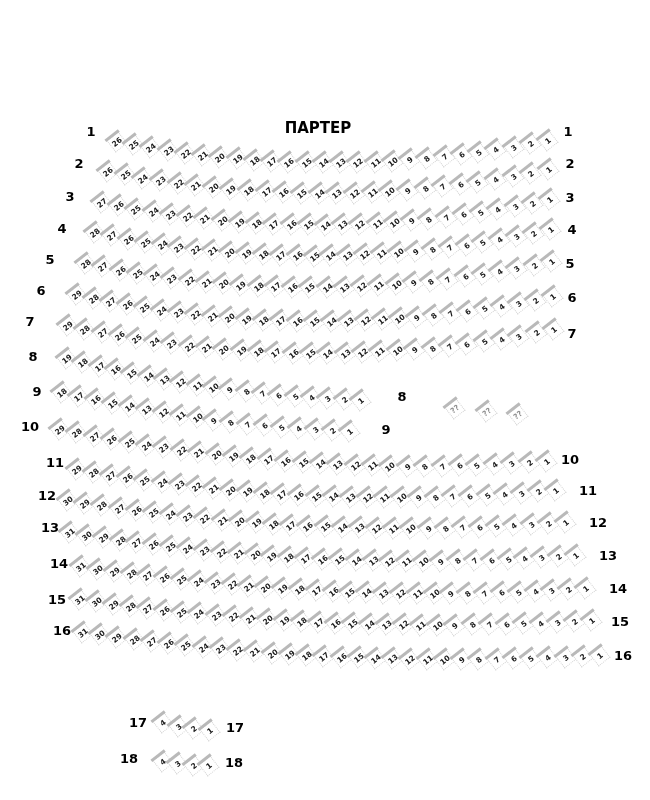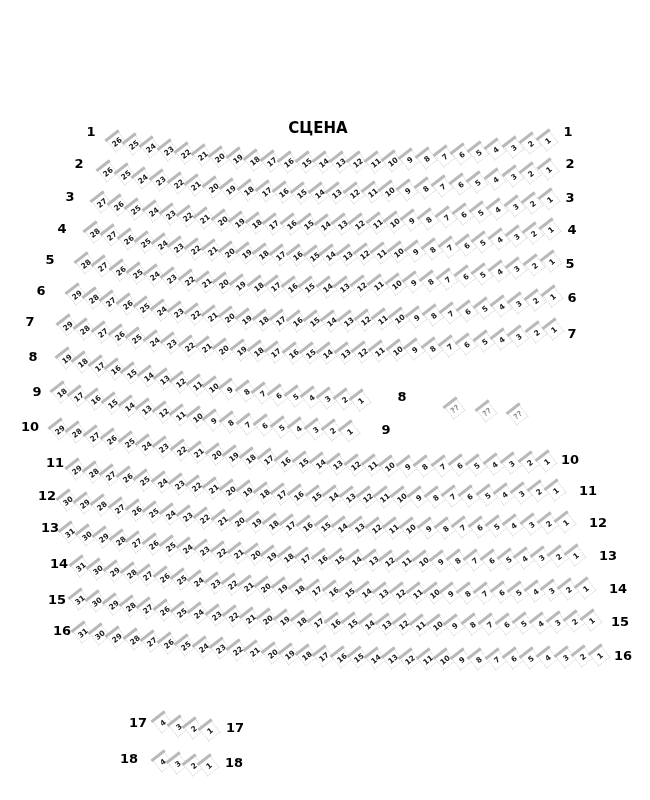--- a/index.html
+++ b/index.html
@@ -17,21 +17,21 @@
         display:flex;align-items:center;justify-content:center;
         font-size:7.5px;font-weight:bold;color:#1a1a1a;cursor:pointer;}
   .seat::before{content:"";position:absolute;left:-2px;right:-2px;top:-3px;height:3px;
         background:#b9b9b9;}
   .seat.unknown{color:#8f8f8f;}
 </style>
 </head>
 <body>
 
 <div class="canvas" style="background: rgb(255, 255, 255);">
-  <div class="section-title">СЦЕНА</div>
+  <div class="section-title">ПАРТЕР</div>
   <div id="rows">
       <span class="row-label" style="left: 91px; top: 131px; color: rgb(0, 0, 0);">1</span>
       <div class="seat" style="left: 117px; top: 142px; color: rgb(26, 26, 26);">26</div>
       <div class="seat" style="left: 134.24px; top: 145.339px; color: rgb(26, 26, 26);">25</div>
       <div class="seat" style="left: 151.48px; top: 148.397px; color: rgb(26, 26, 26);">24</div>
       <div class="seat" style="left: 168.72px; top: 151.173px; color: rgb(26, 26, 26);">23</div>
       <div class="seat" style="left: 185.96px; top: 153.667px; color: rgb(26, 26, 26);">22</div>
       <div class="seat" style="left: 203.2px; top: 155.88px; color: rgb(26, 26, 26);">21</div>
       <div class="seat" style="left: 220.44px; top: 157.811px; color: rgb(26, 26, 26);">20</div>
       <div class="seat" style="left: 237.68px; top: 159.461px; color: rgb(26, 26, 26);">19</div>

